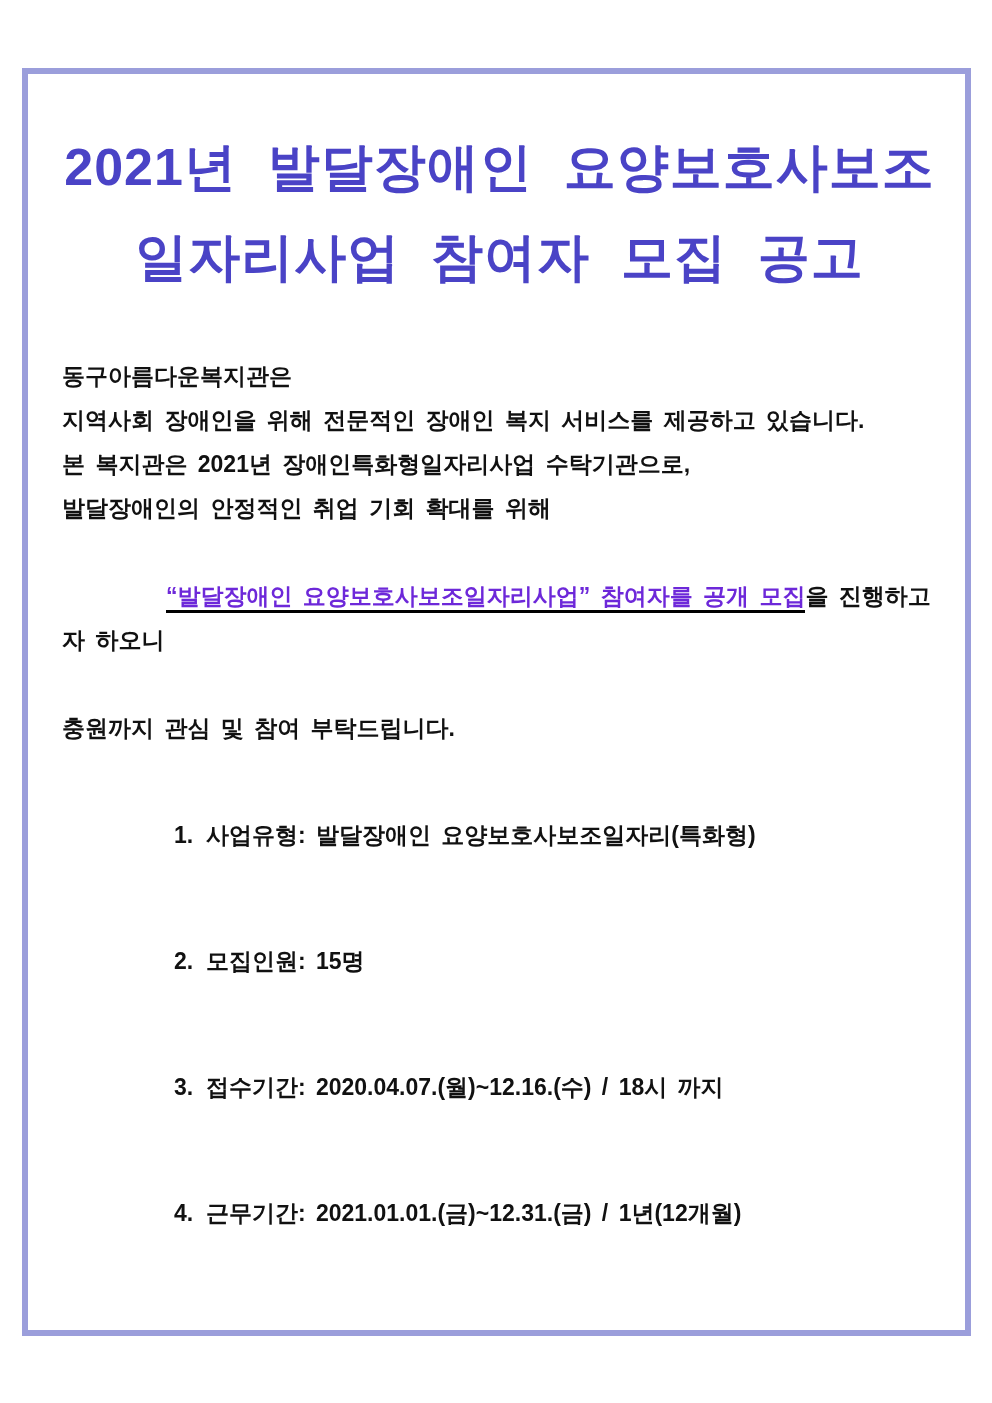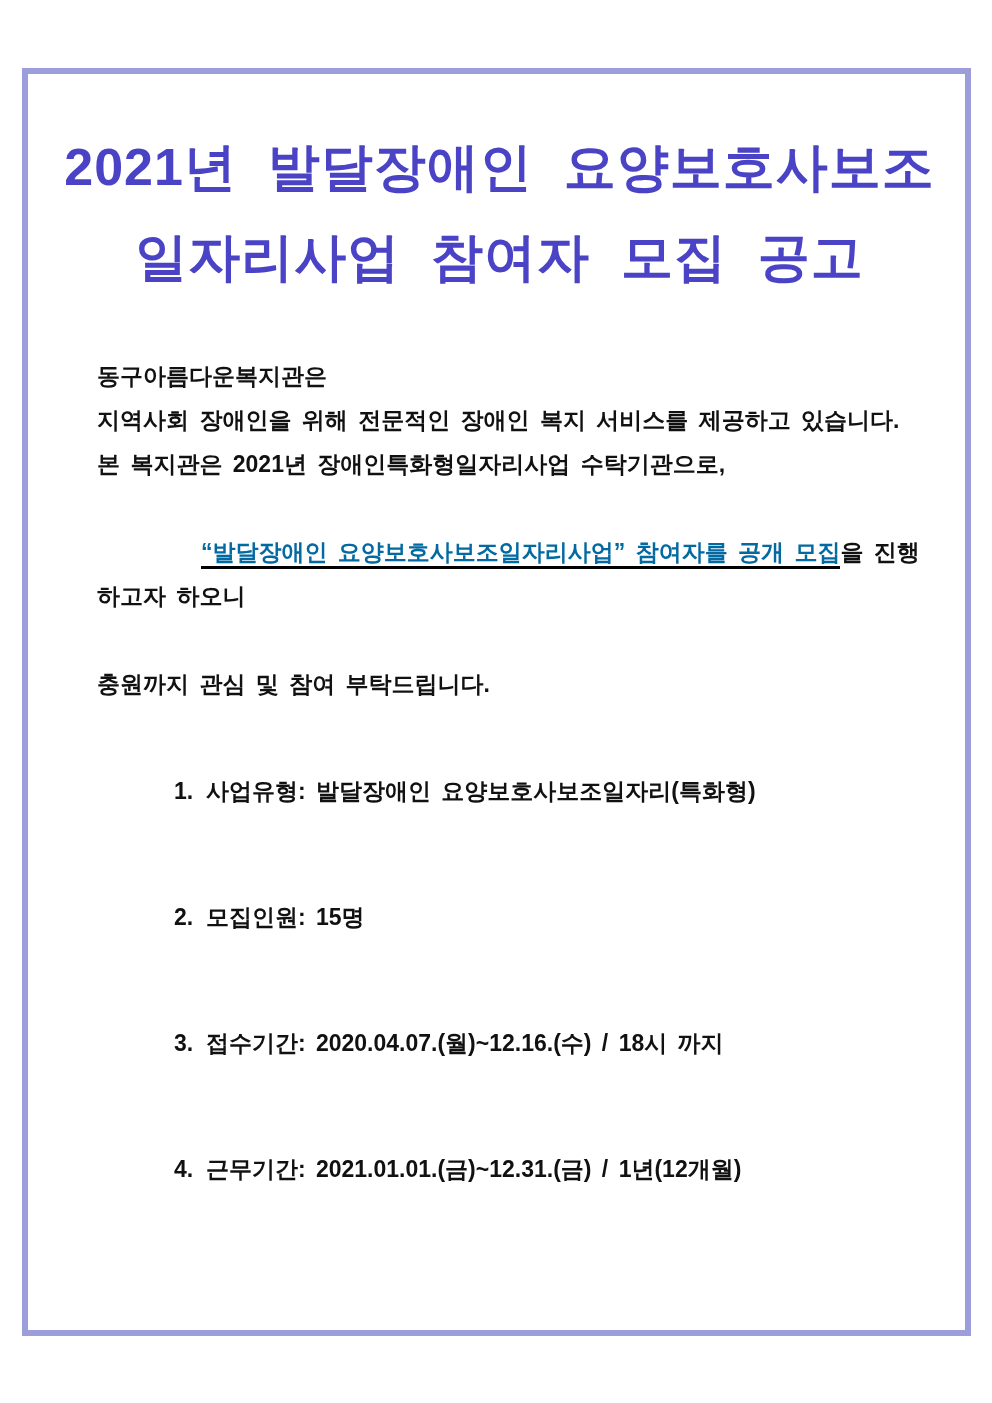--- a/index.html
+++ b/index.html
@@ -41,28 +41,27 @@
     line-height: 90px;
     white-space: pre;
   }
   
   .intro {
     margin-top: 52px;
     font-size: 23px;
     font-weight: 700;
     line-height: 44px;
     word-spacing: 4px;
-    margin-left: 35px;
   }
   .intro-heading {
     font-weight: 800;
   }
   .intro-line { white-space: pre-wrap; }
   .highlight-link {
-    color: #0369a1;
+    color: #6d28d9;
     border-bottom: 3px solid #000000;
     padding-bottom: 1px;
   }
   
   .list {
     margin-top: 22px;
     font-size: 23px;
     font-weight: 700;
     line-height: 42px;
     word-spacing: 4px;
@@ -89,20 +88,21 @@
 
       <div class="title">
         <div class="title-line">2021년  발달장애인  요양보호사보조</div>
         <div class="title-line">일자리사업  참여자  모집  공고</div>
       </div>
 
       <div class="intro">
         <div class="intro-line intro-heading">동구아름다운복지관은</div>
         <div class="intro-line">지역사회 장애인을 위해 전문적인 장애인 복지 서비스를 제공하고 있습니다.</div>
         <div class="intro-line">본 복지관은 2021년 장애인특화형일자리사업 수탁기관으로,</div>
+        <div class="intro-line">발달장애인의 안정적인 취업 기회 확대를 위해</div>
         <div class="intro-line">
           <span class="highlight-link">“발달장애인 요양보호사보조일자리사업” 참여자를 공개 모집</span><span>을 진행하고자 하오니</span>
         </div>
         <div class="intro-line">충원까지 관심 및 참여 부탁드립니다.</div>
       </div>
 
       <div class="list">
         <div class="list-item">
           <span class="item-no">1.</span><span>사업유형: 발달장애인 요양보호사보조일자리(특화형)</span>
         </div>

